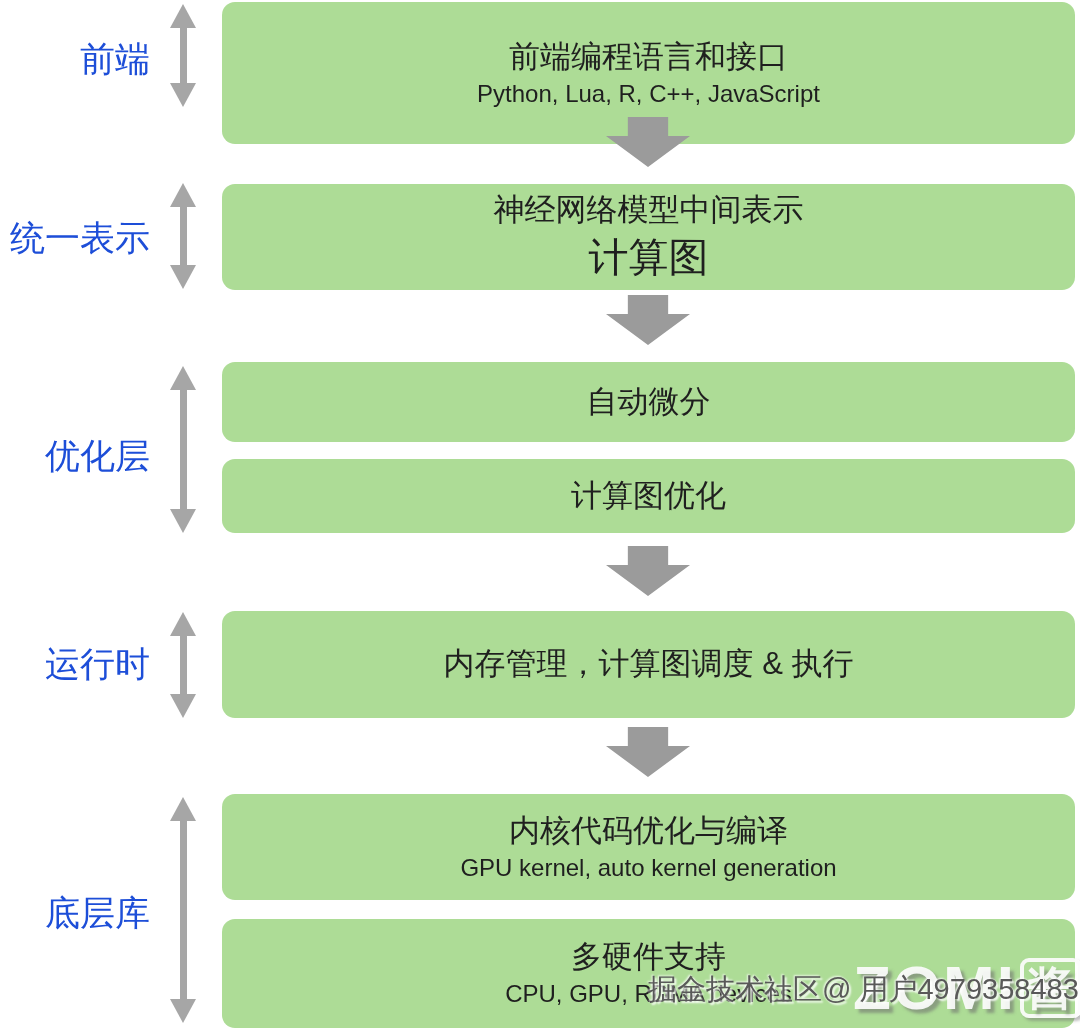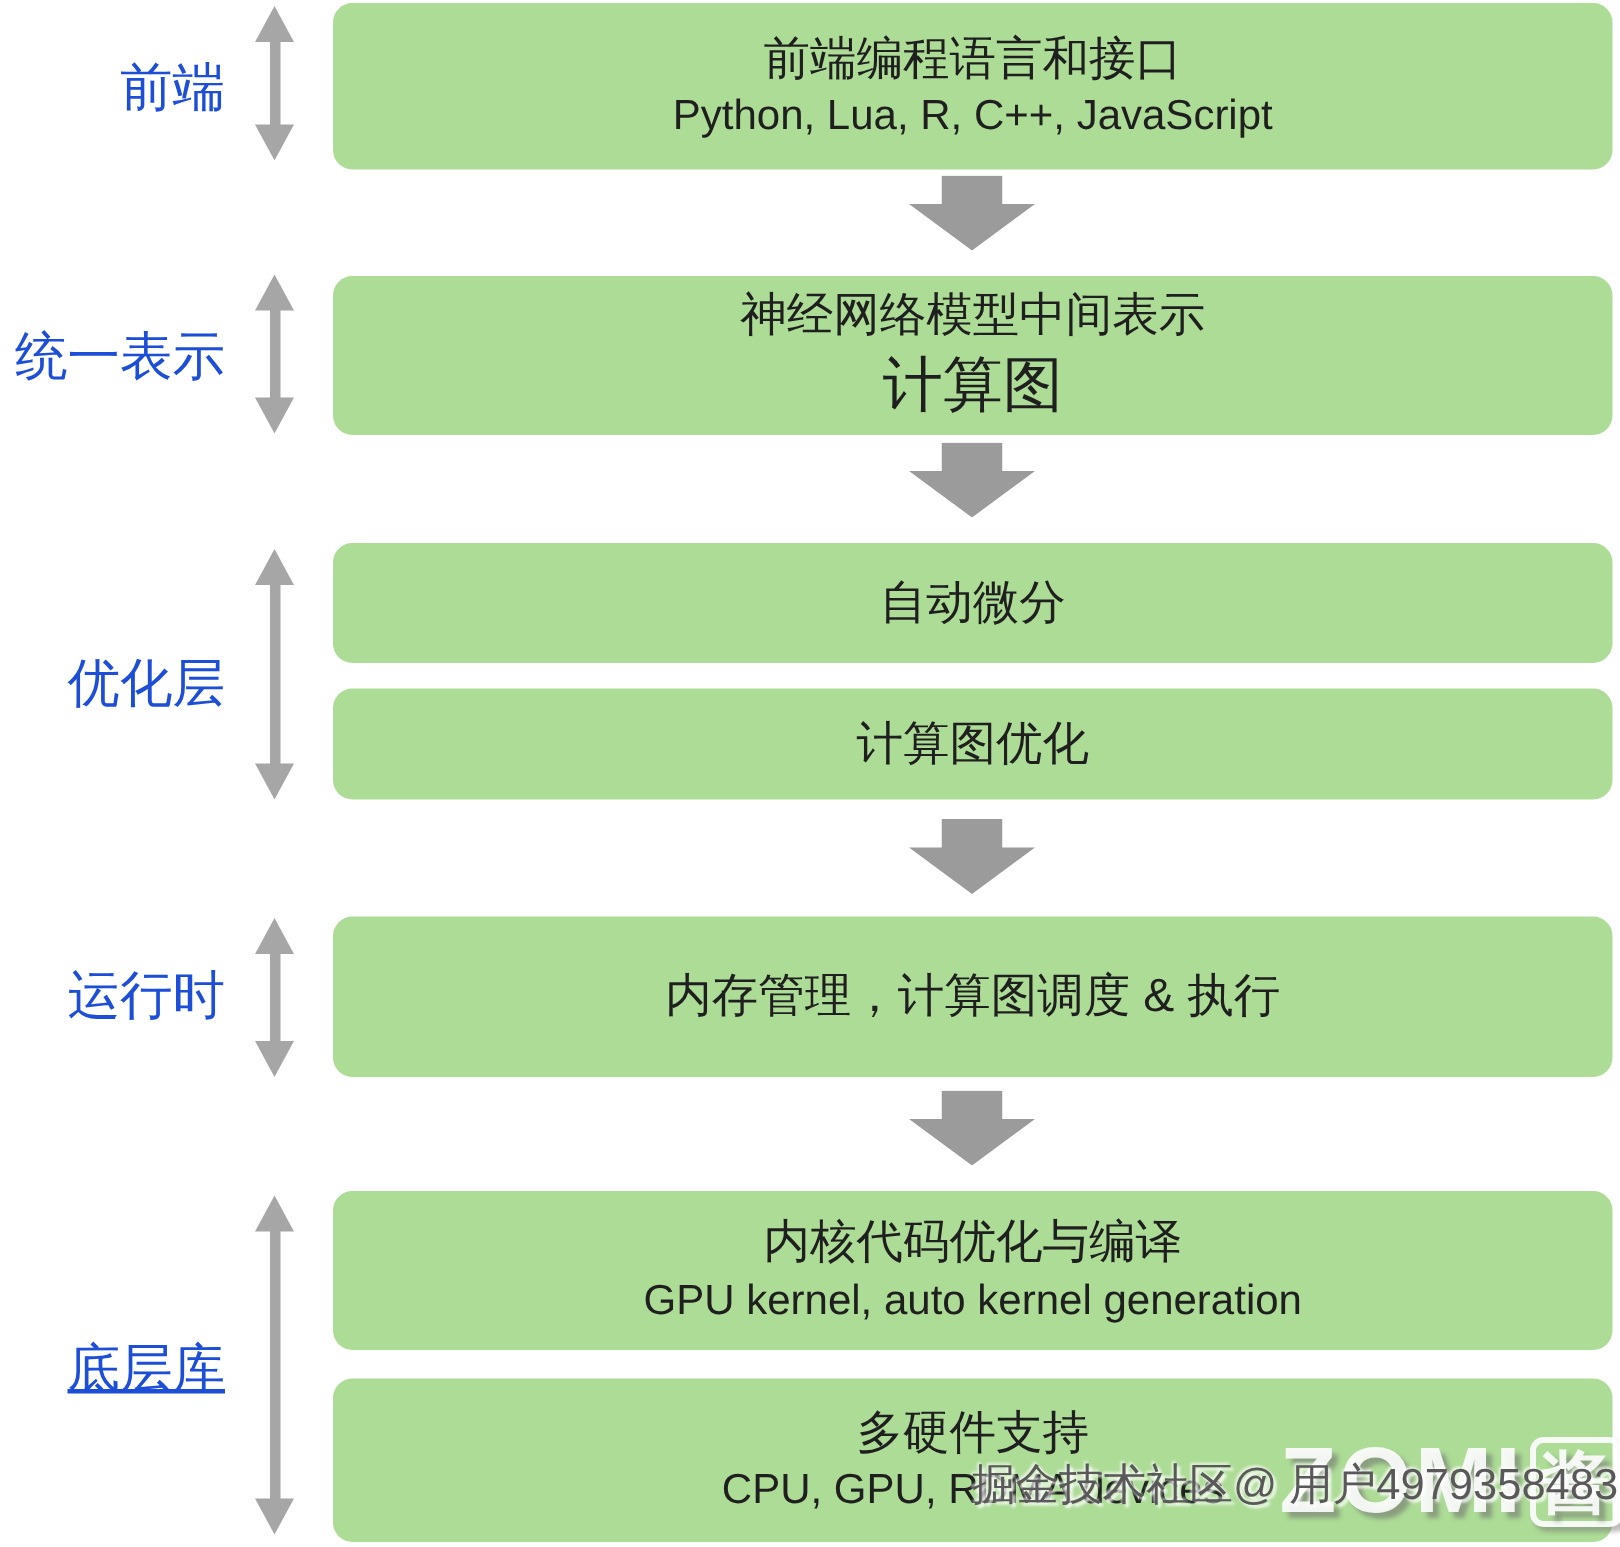--- a/index.html
+++ b/index.html
@@ -22,24 +22,24 @@
     border-radius: 13px;
     display: flex;
     flex-direction: column;
     align-items: center;
     justify-content: center;
     text-align: center;
     color: #1f1f1f;
     line-height: 1.32;
   }
   .gbox .bx-title   { font-size: 31px; }
-  .gbox .sub-en     { font-size: 28px; }
+  .gbox .sub-en     { font-size: 24px; }
   .gbox .sub-cn     { font-size: 40px; }
 
-  #box1 { top: 2px;   height: 111px; }
+  #box1 { top: 2px;   height: 142px; }
   #box2 { top: 184px; height: 106px; }
   #box3 { top: 362px; height: 80px; text-align: right;  }
   #box4 { top: 459px; height: 74px; align-items: center;  }
   #box5 { top: 611px; height: 107px; }
   #box6 { top: 794px; height: 106px; }
   #box7 { top: 919px; height: 109px; }
 
   
   .side-label {
     position: absolute;
@@ -48,21 +48,21 @@
     text-align: right;
     font-size: 35px;
     color: #1d4ed8;
     line-height: 1;
     white-space: nowrap;
   }
   #lab1 { top: 41px;  }
   #lab2 { top: 220px; }
   #lab3 { top: 438px; }
   #lab4 { top: 646px; }
-  #lab5 { top: 895px; text-decoration: underline; }
+  #lab5 { top: 895px; }
 
   
   .varrow { position: absolute; left: 169px; width: 28px; }
   .varrow .head-top, .varrow .head-bottom {
     position: absolute; left: 1px;
     width: 0; height: 0;
     border-left: 13px solid transparent;
     border-right: 13px solid transparent;
   }
   .varrow .head-top    { top: 0;    border-bottom: 24px solid #a6a6a6; }

